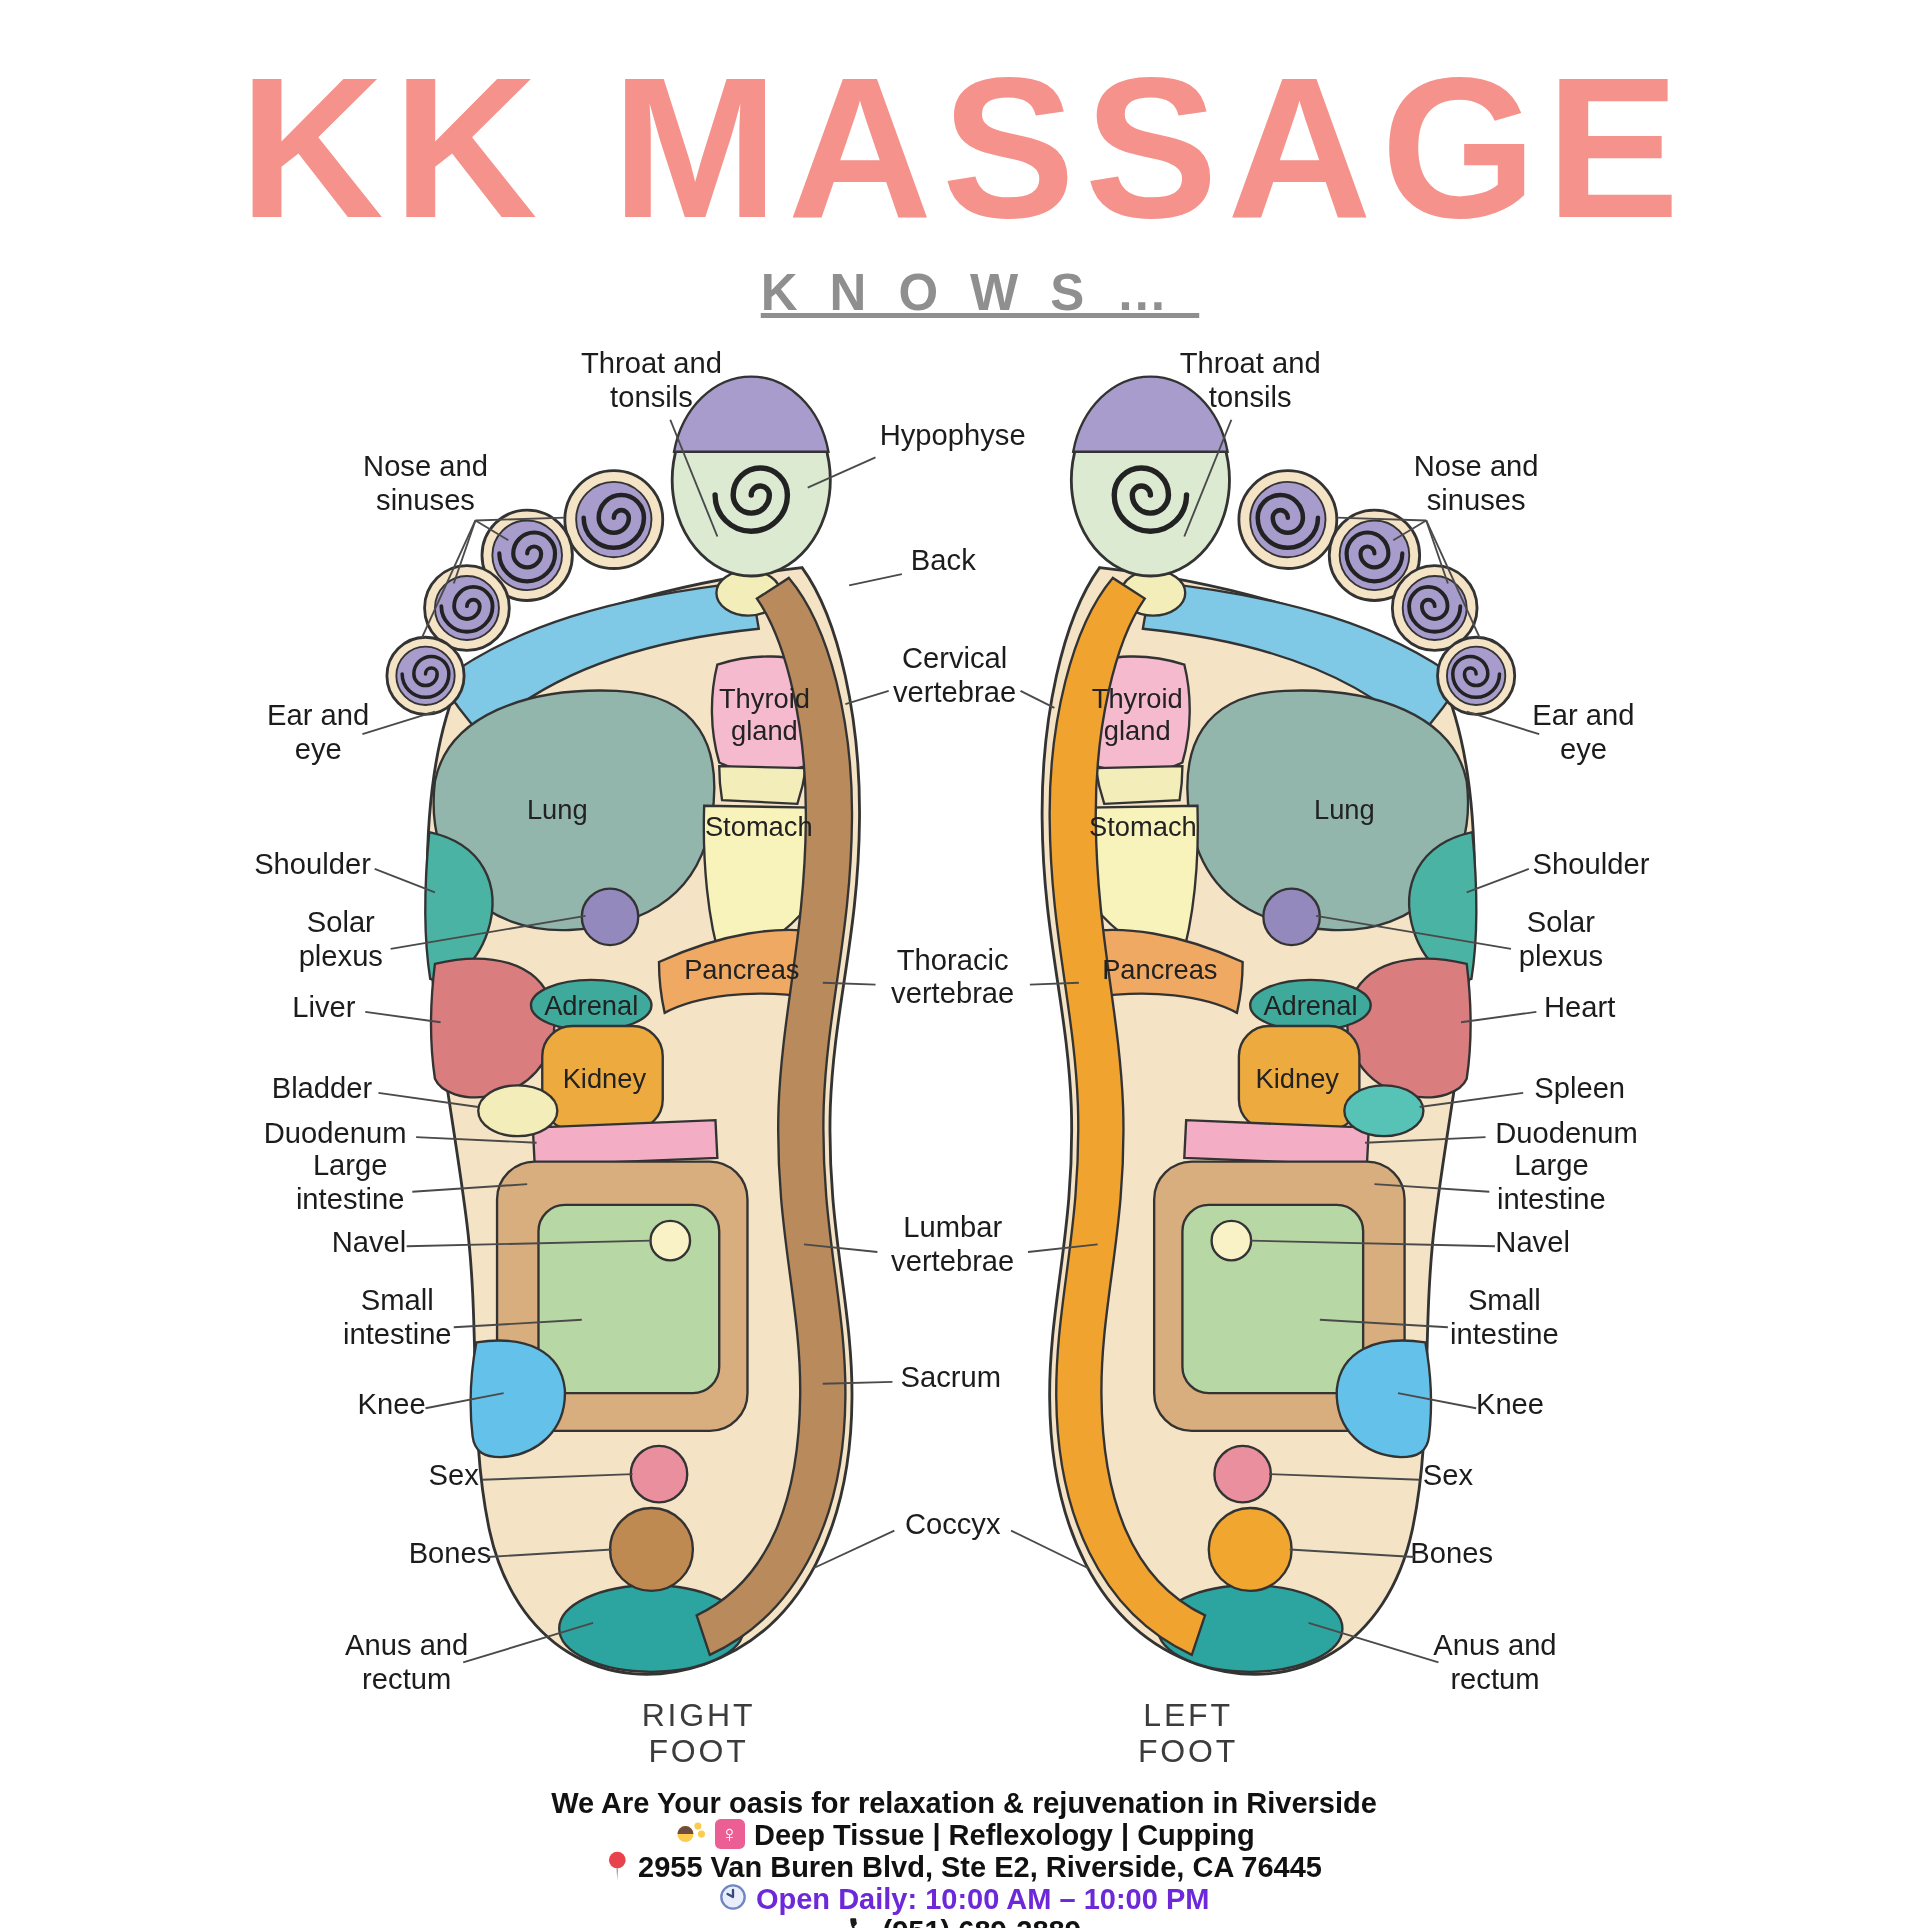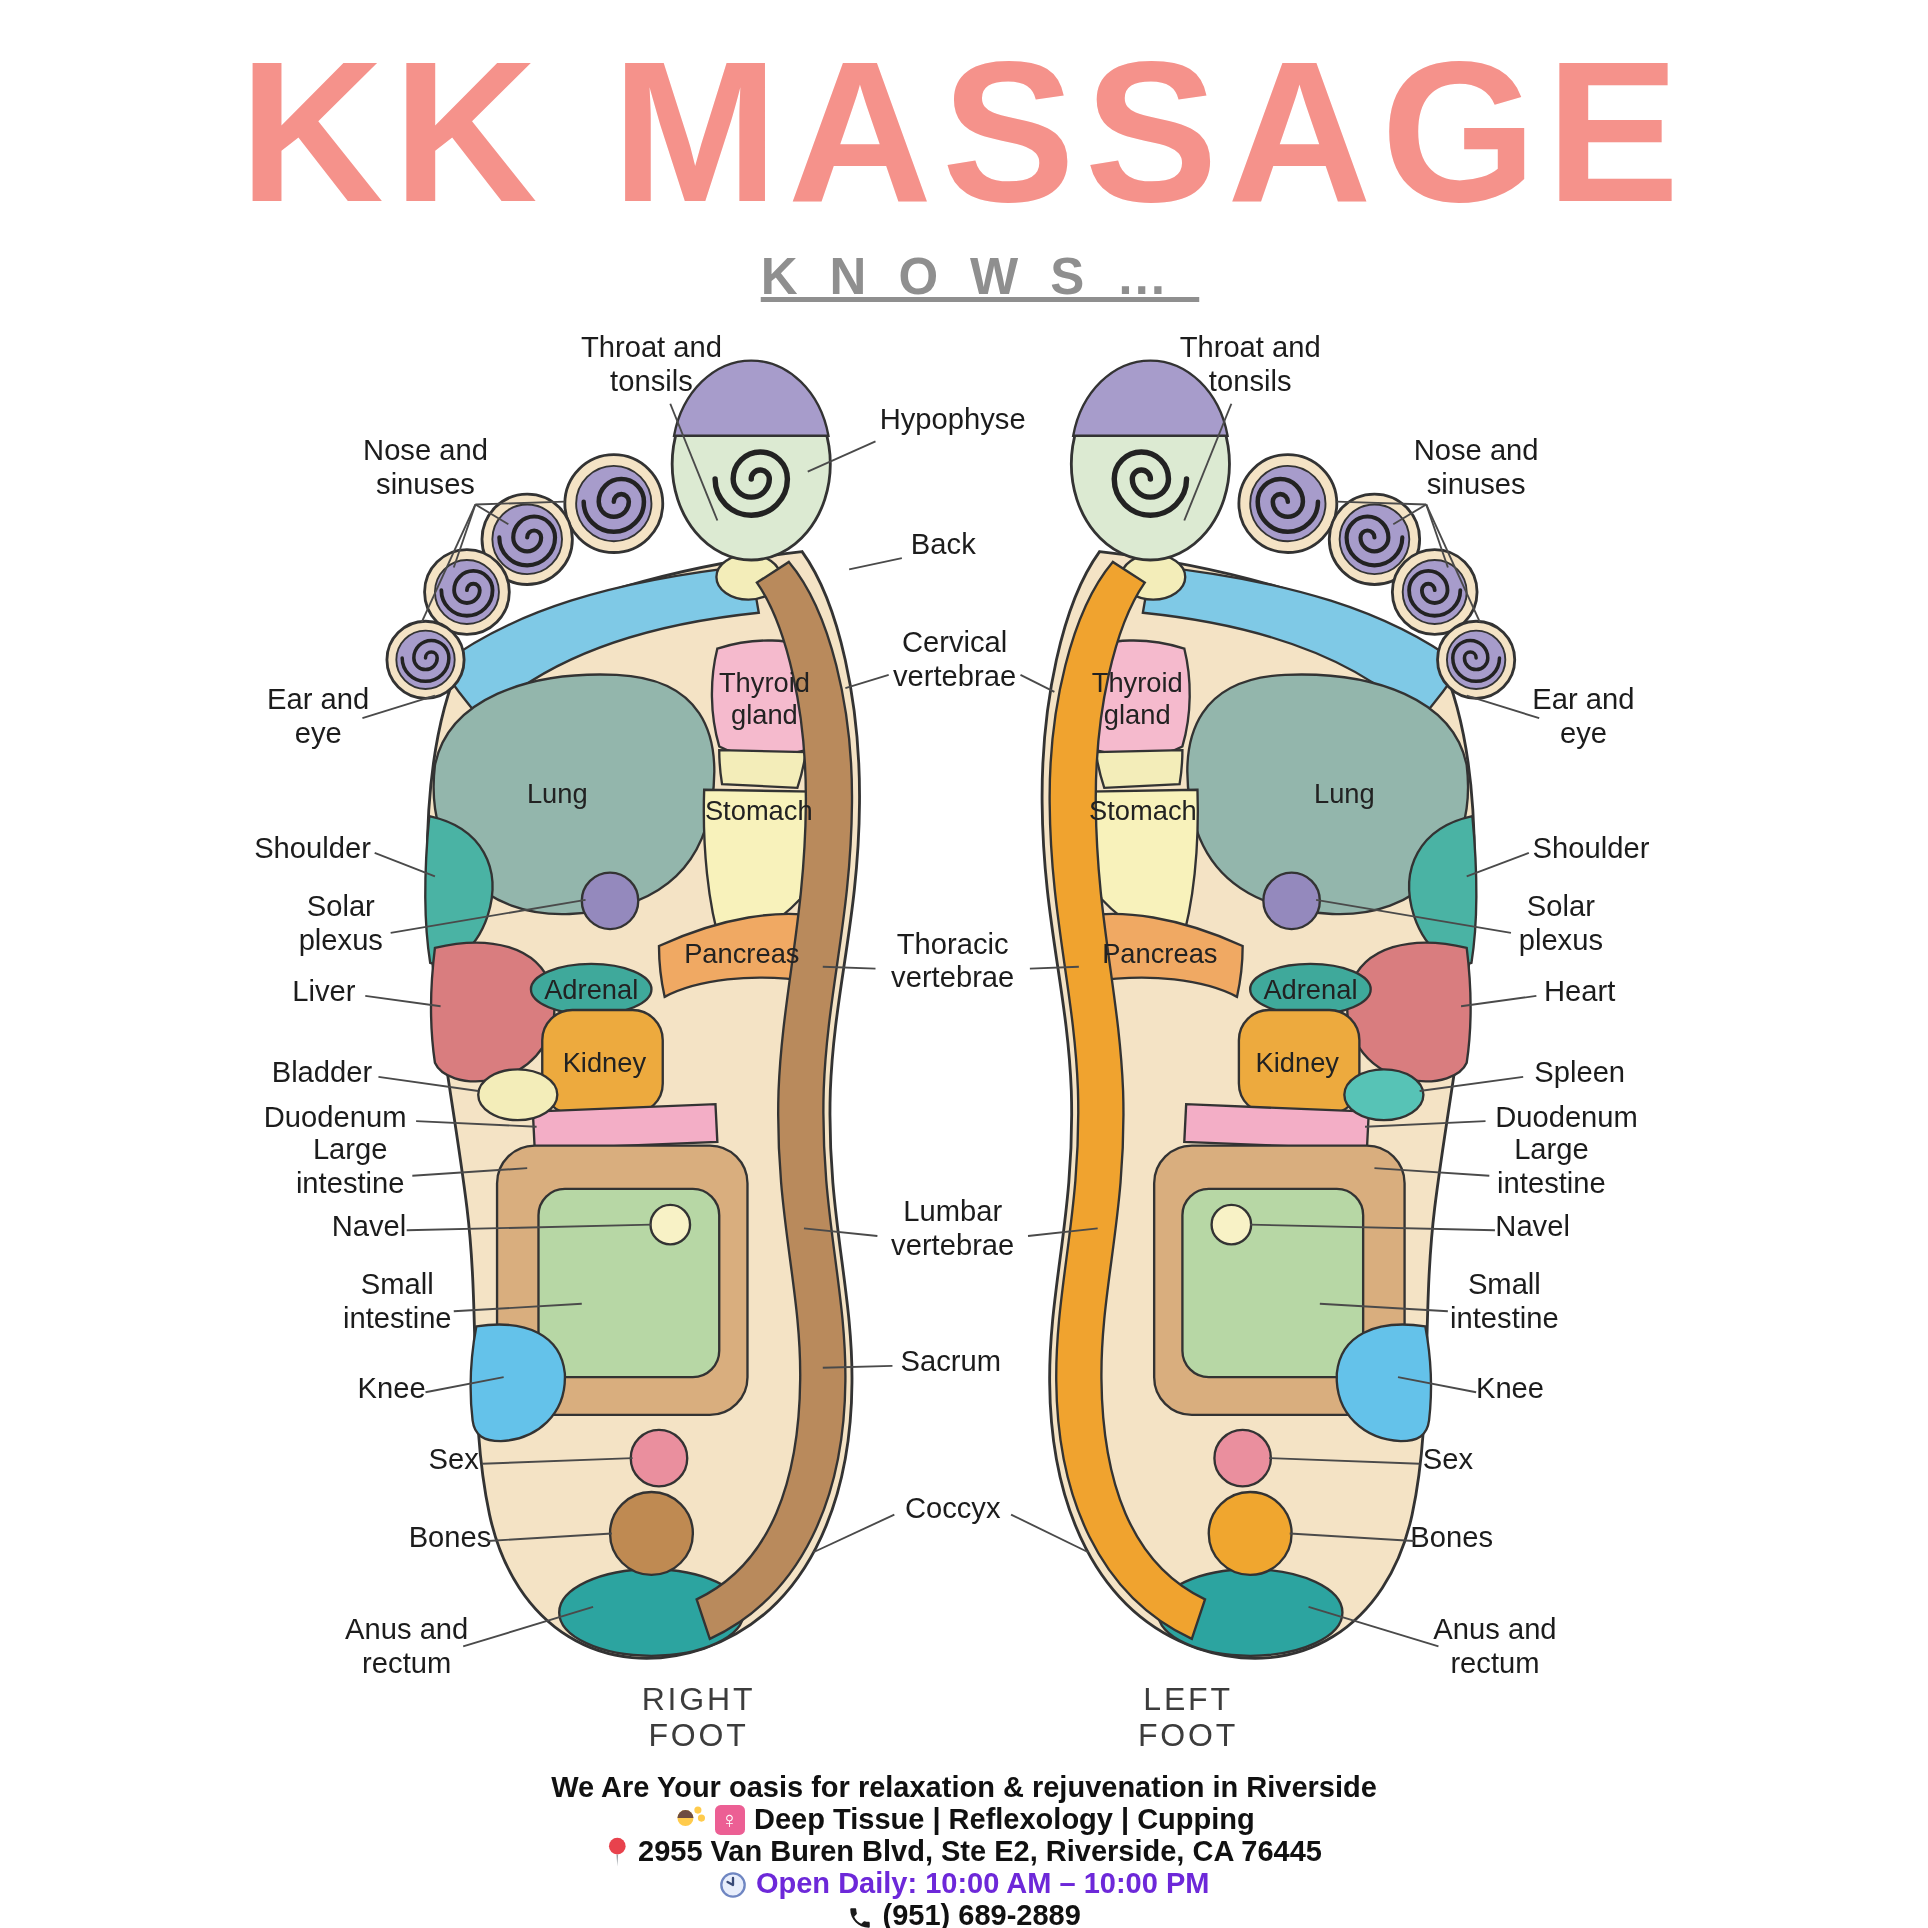--- a/index.html
+++ b/index.html
@@ -1,38 +1,38 @@
 <!DOCTYPE html>
 <html style="font-size:15px"><head>
 <meta charset="utf-8">
 <style>
   html,body { margin:0; padding:0; }
   body {
     width:1928px; height:1928px; background:#ffffff; overflow:hidden;
     font-family:"Liberation Sans", sans-serif;
   }
-  .header { height:298px; padding-top:32px; text-align:center; }
+  .header { height:298px; padding-top:48px; text-align:center; }
   .title {
     font-size:200px; font-weight:bold; color:#f5928b;
     letter-spacing:9.4px; line-height:1; white-space:nowrap;
   }
   .subtitle {
     margin-top:15px; font-size:51px; font-weight:bold; color:#8f8f8f;
     letter-spacing:32px; padding-left:32px;text-decoration:underline;
   }
   svg.diagram { display:block; width:1928px; height:1441px; }
   svg text { font-family:"Liberation Sans", sans-serif; }
   .lbl   { font-size:31px; fill:#1c1c1c; }
   .lbl-in{ font-size:29px; fill:#222222; }
   .cap   { font-size:34px; fill:#3c3c3c; letter-spacing:3px; }
   .leader{ stroke:#4a4a4a; stroke-width:2; }
   .footer { text-align:center; font-weight:bold; color:#111; }
   .f-line {
     font-size:29px; line-height:32px;
-    display:flex; justify-content:center; align-items:flex-end; gap:9.4px;
+    display:flex; justify-content:center; align-items:flex-start; gap:9.4px;
   }
   .f-hours { color:#6d28d9; }
   .female-badge {
     display:inline-flex; width:30px; height:30px; border-radius:5.6px;
     background:#ec5f94; color:#fff; font-size:23.5px;
     align-items:center; justify-content:center;
   }
   .icn { display:inline-flex; }
 </style>
 </head>

